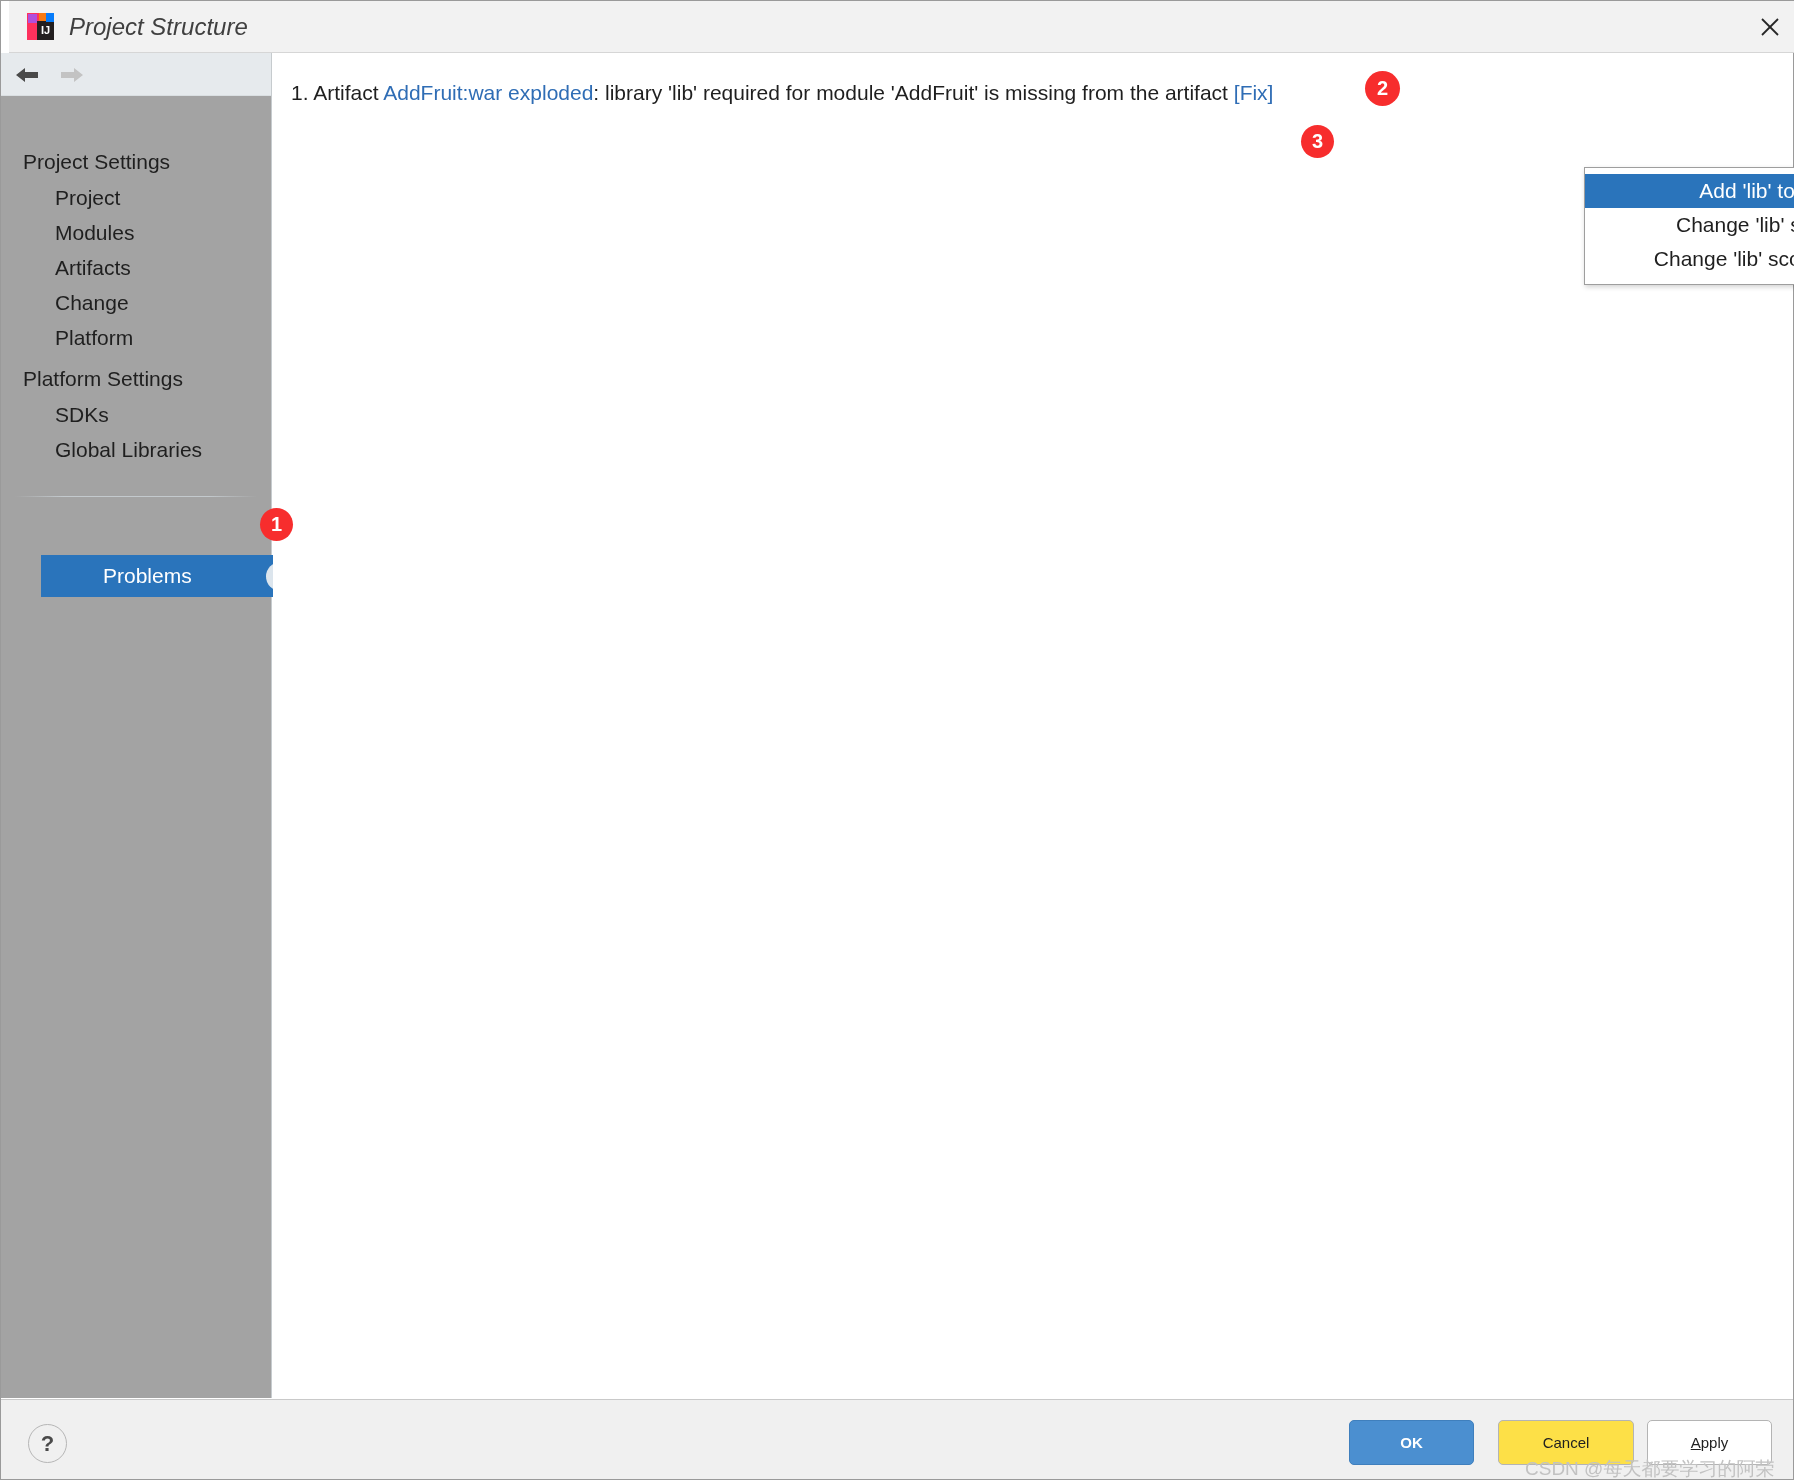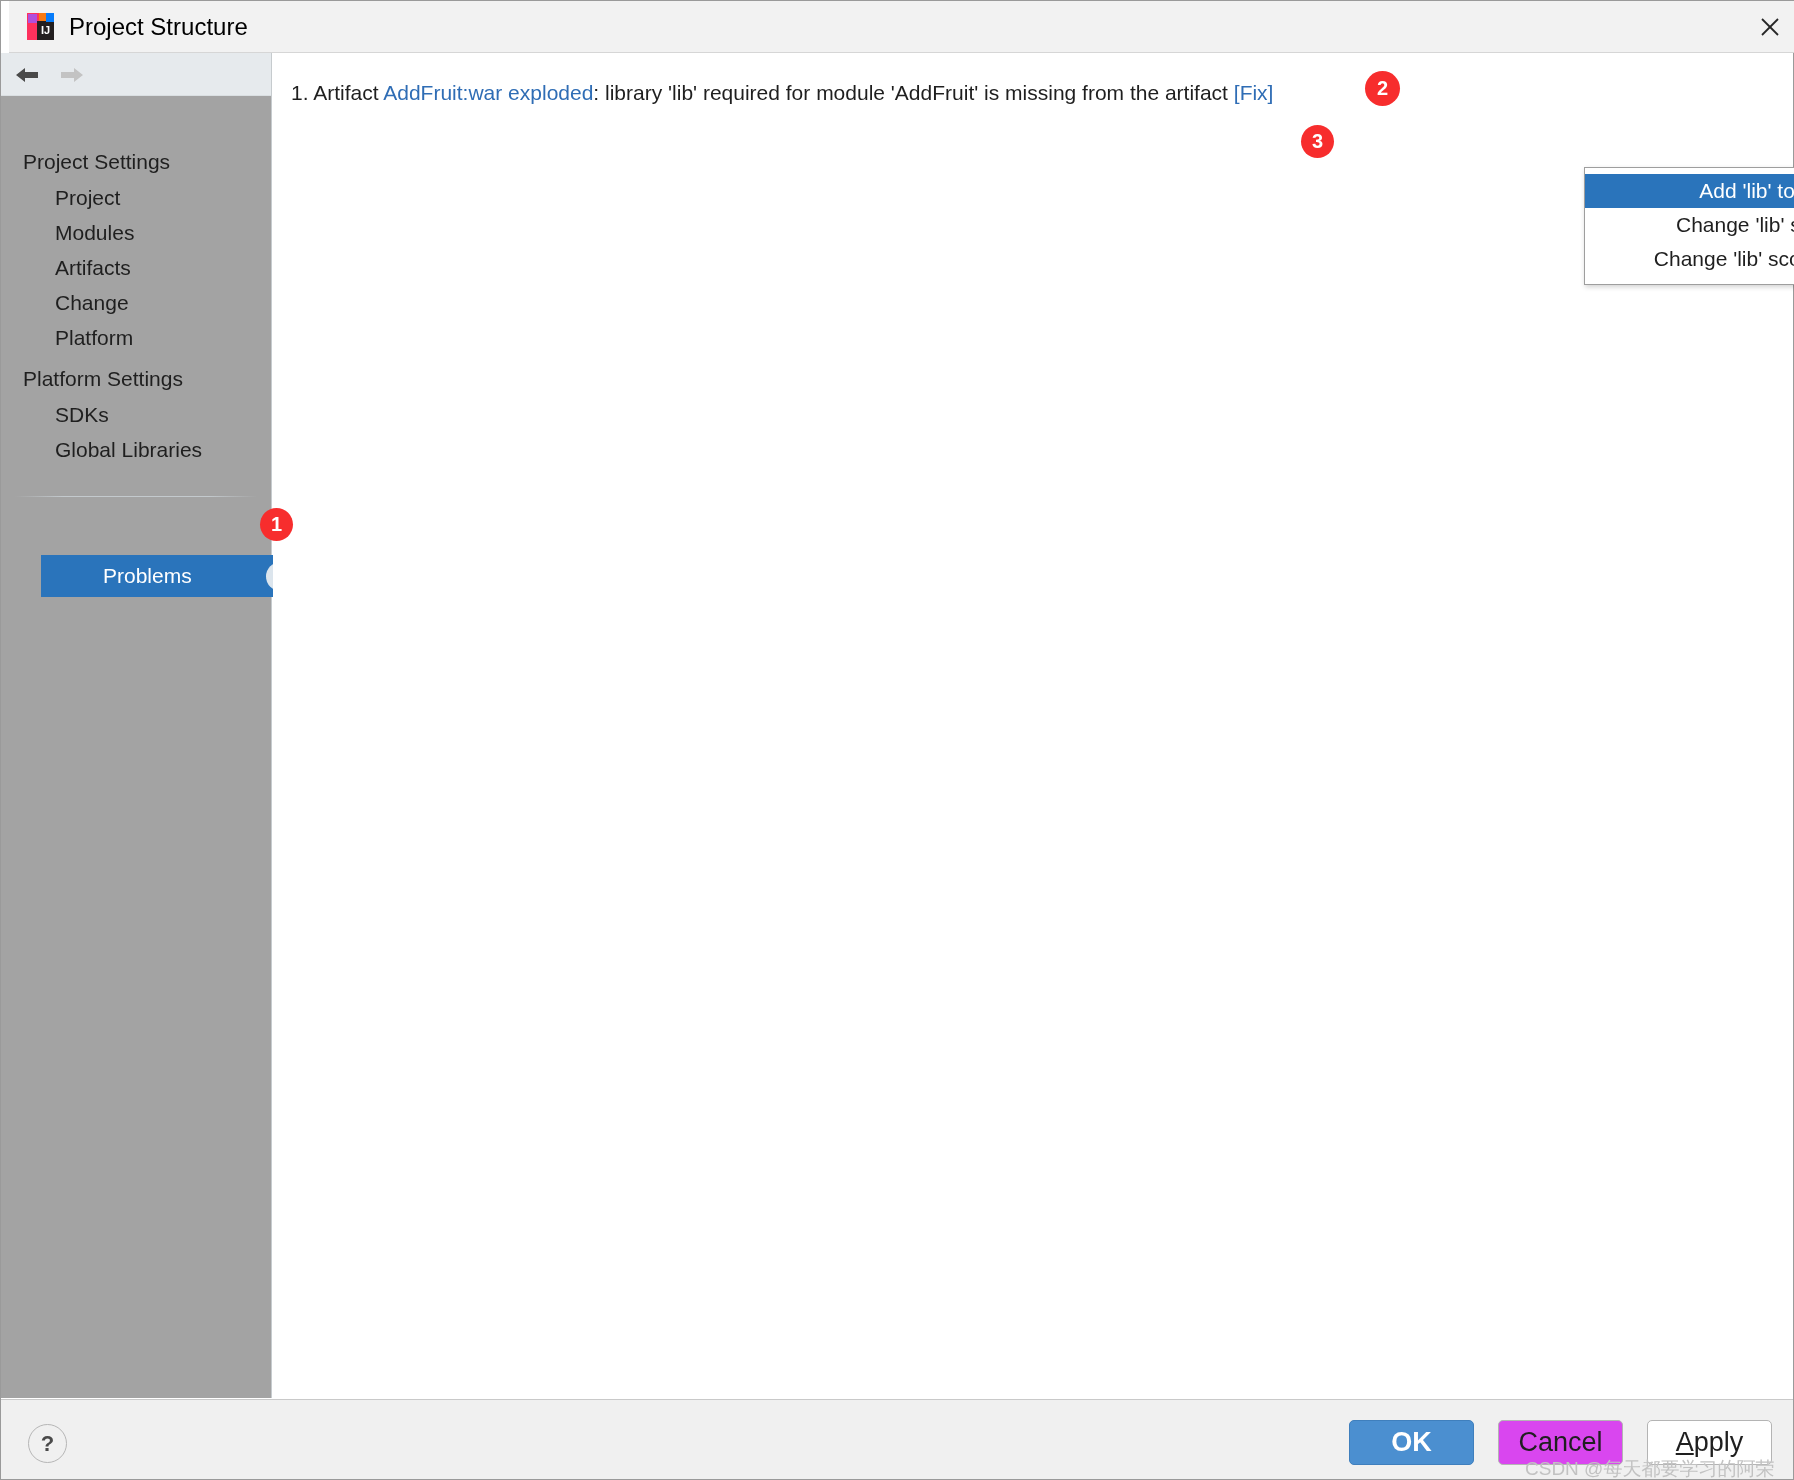--- a/index.html
+++ b/index.html
@@ -30,23 +30,24 @@
   }
   #app-icon {
     position: absolute;
     left: 17px; top: 11px;
     width: 29px; height: 29px;
   }
   #title-text {
     position: absolute;
     left: 60px; top: 10px;
     font-size: 24px;
-    color: #000000;
+    color: #404040;
     line-height: 31px;
     white-space: nowrap;
+    font-style: italic;
   }
   #close-button {
     position: absolute;
     right: 0; top: 0;
     width: 62px; height: 51px;
     display: flex;
     align-items: center;
     justify-content: center;
     cursor: pointer;
   }
@@ -214,36 +215,36 @@
     font-size: 22px;
     font-weight: bold;
     display: flex; align-items: center; justify-content: center;
     cursor: pointer;
   }
   .dlg-button {
     position: absolute;
     top: 20px;
     height: 45px;
     border-radius: 5px;
-    font-size: 27px;
+    font-size: 15px;
     display: flex; align-items: center; justify-content: center;
     cursor: pointer;
   }
   #btn-ok {
     left: 1348px;
     width: 125px;
     background: #4b8fd0;
     color: #ffffff;
     border: 1px solid #3f7fbd;
     font-weight: bold;
   }
   #btn-cancel {
     left: 1497px;
-    width: 125px;
-    background: #d946ef;
+    width: 136px;
+    background: #fde047;
     color: #1f1f1f;
     border: 1px solid #b4b4b4;
   }
   #btn-apply {
     left: 1646px;
     width: 125px;
     background: #ffffff;
     color: #1f1f1f;
     border: 1px solid #b4b4b4;
   }

